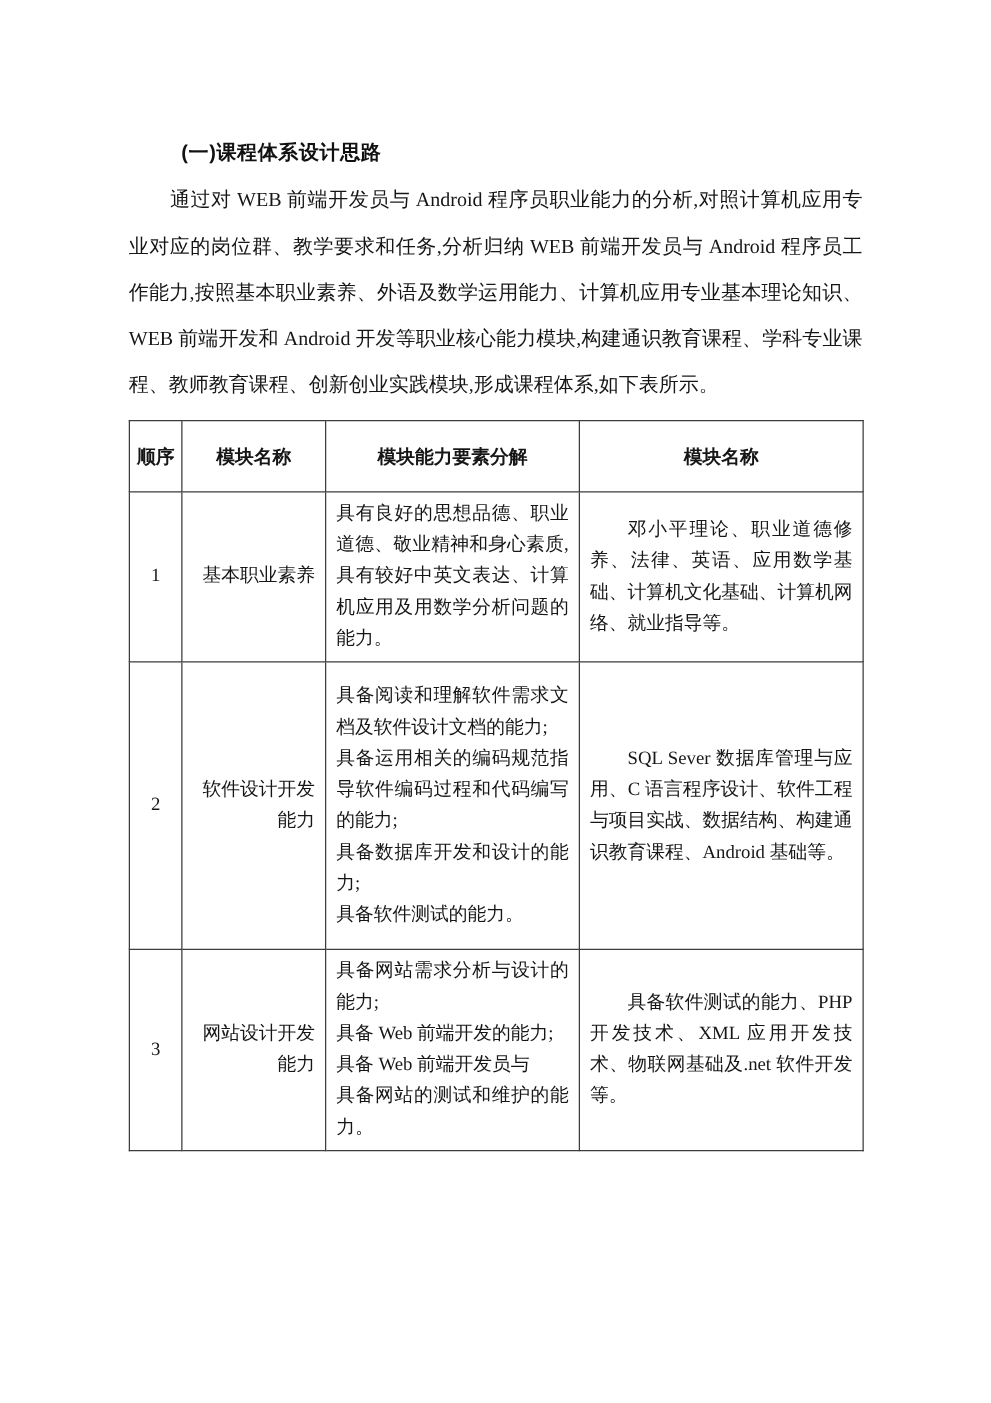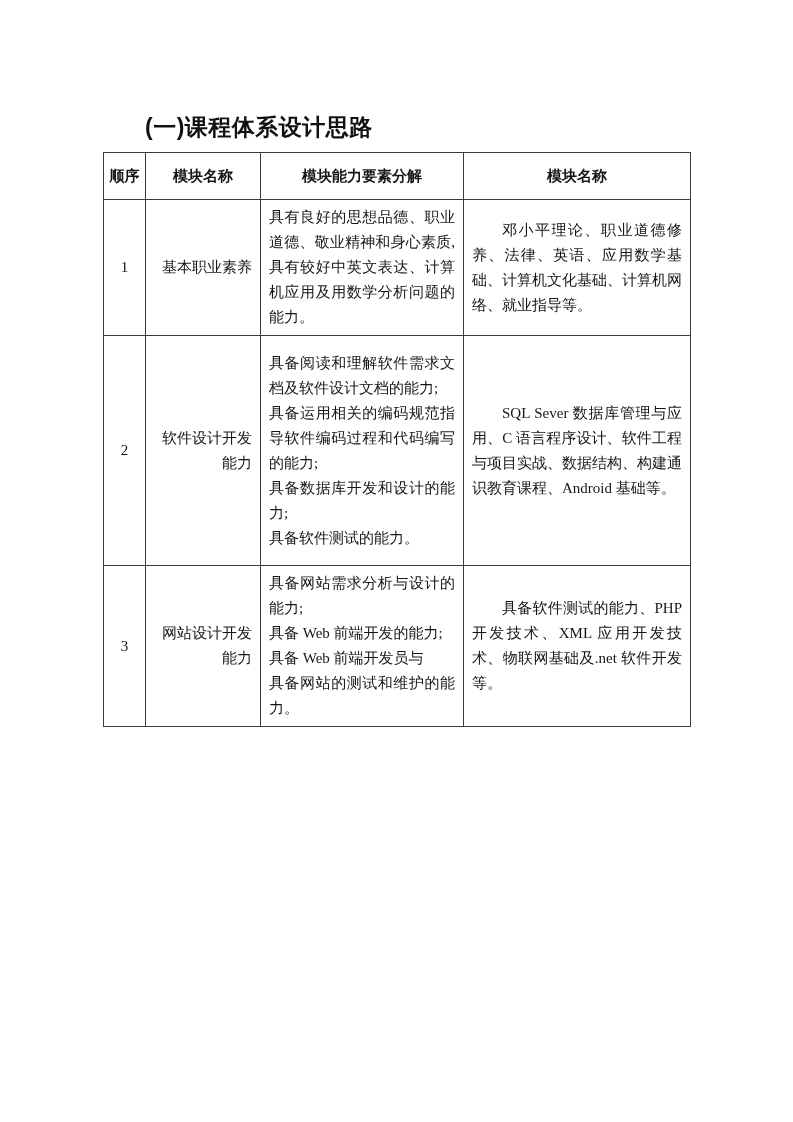--- a/index.html
+++ b/index.html
@@ -12,21 +12,21 @@
     font-family: "Liberation Serif", "DejaVu Serif", serif;
     overflow: hidden;
   }
   .page {
     width: 793px;
     height: 1122px;
     padding: 112px 103px 0 103px;
   }
   .section-heading {
     font-family: "Liberation Sans", "DejaVu Sans", sans-serif;
-    font-size: 23px;
+    font-size: 16px;
     font-weight: 600;
     letter-spacing: 0.5px;
     margin: 0;
     text-indent: 42px;
     color: #111111;
   }
   .intro-paragraph {
     margin: 9px 0 0 0;
     font-size: 16px;
     line-height: 37px;
@@ -51,21 +51,21 @@
   table.course-table th,
   table.course-table td {
     border: 1px solid #3d3d3d;
     font-size: 15px;
     vertical-align: middle;
     color: #161616;
   }
   table.course-table th {
     font-weight: 700;
     text-align: center;
-    height: 47px;
+    height: 57px;
     padding: 2px 4px;
   }
   table.course-table td {
     line-height: 25px;
     padding: 5px 8px;
   }
   tr.row-1 { height: 135px; }
   tr.row-2 { height: 230px; }
   tr.row-3 { height: 157px; }
   td.c-seq { text-align: center; }
@@ -74,20 +74,21 @@
   td.c-courses { text-indent: 2em; text-align: justify; }
   .section-heading.second { margin-top: 49px; }
 </style>
 </head>
 <body>
 
 <div class="page">
 
   <h2 class="section-heading">(一)课程体系设计思路</h2>
 
+  <p class="intro-paragraph">通过对 WEB 前端开发员与 Android 程序员职业能力的分析,对照计算机应用专业对应的岗位群、教学要求和任务,分析归纳 WEB 前端开发员与 Android 程序员工作能力,按照基本职业素养、外语及数学运用能力、计算机应用专业基本理论知识、WEB 前端开发和 Android 开发等职业核心能力模块,构建通识教育课程、学科专业课程、教师教育课程、创新创业实践模块,形成课程体系,如下表所示。</p>
 
 
   <table class="course-table">
     <colgroup>
       <col style="width:42px">
       <col style="width:115px">
       <col style="width:203px">
       <col style="width:227px">
     </colgroup>
     <thead>

